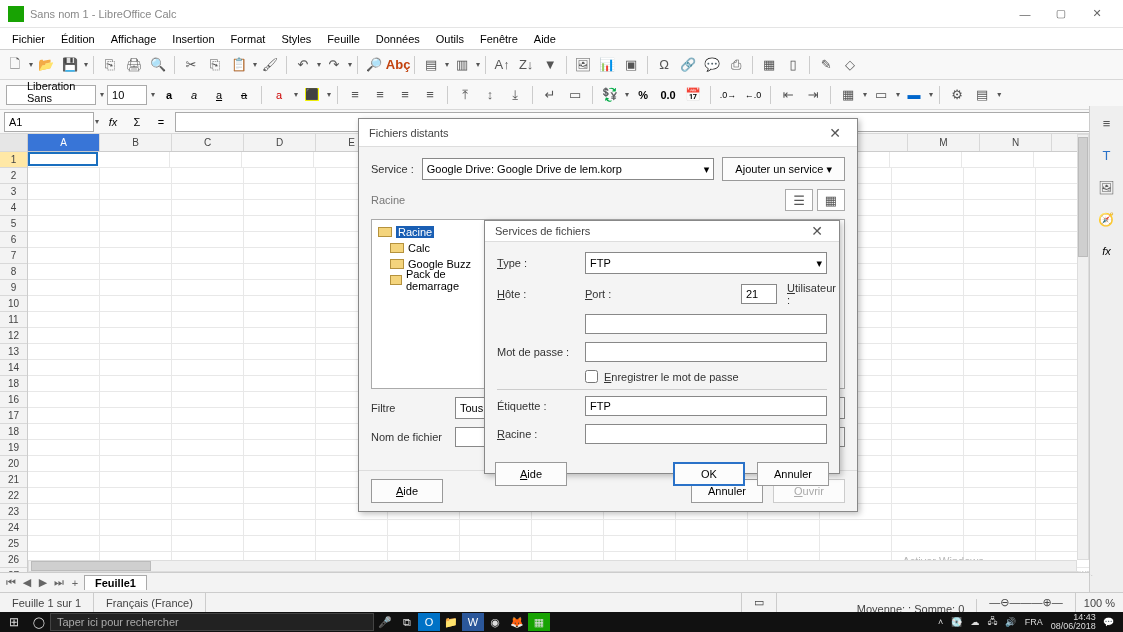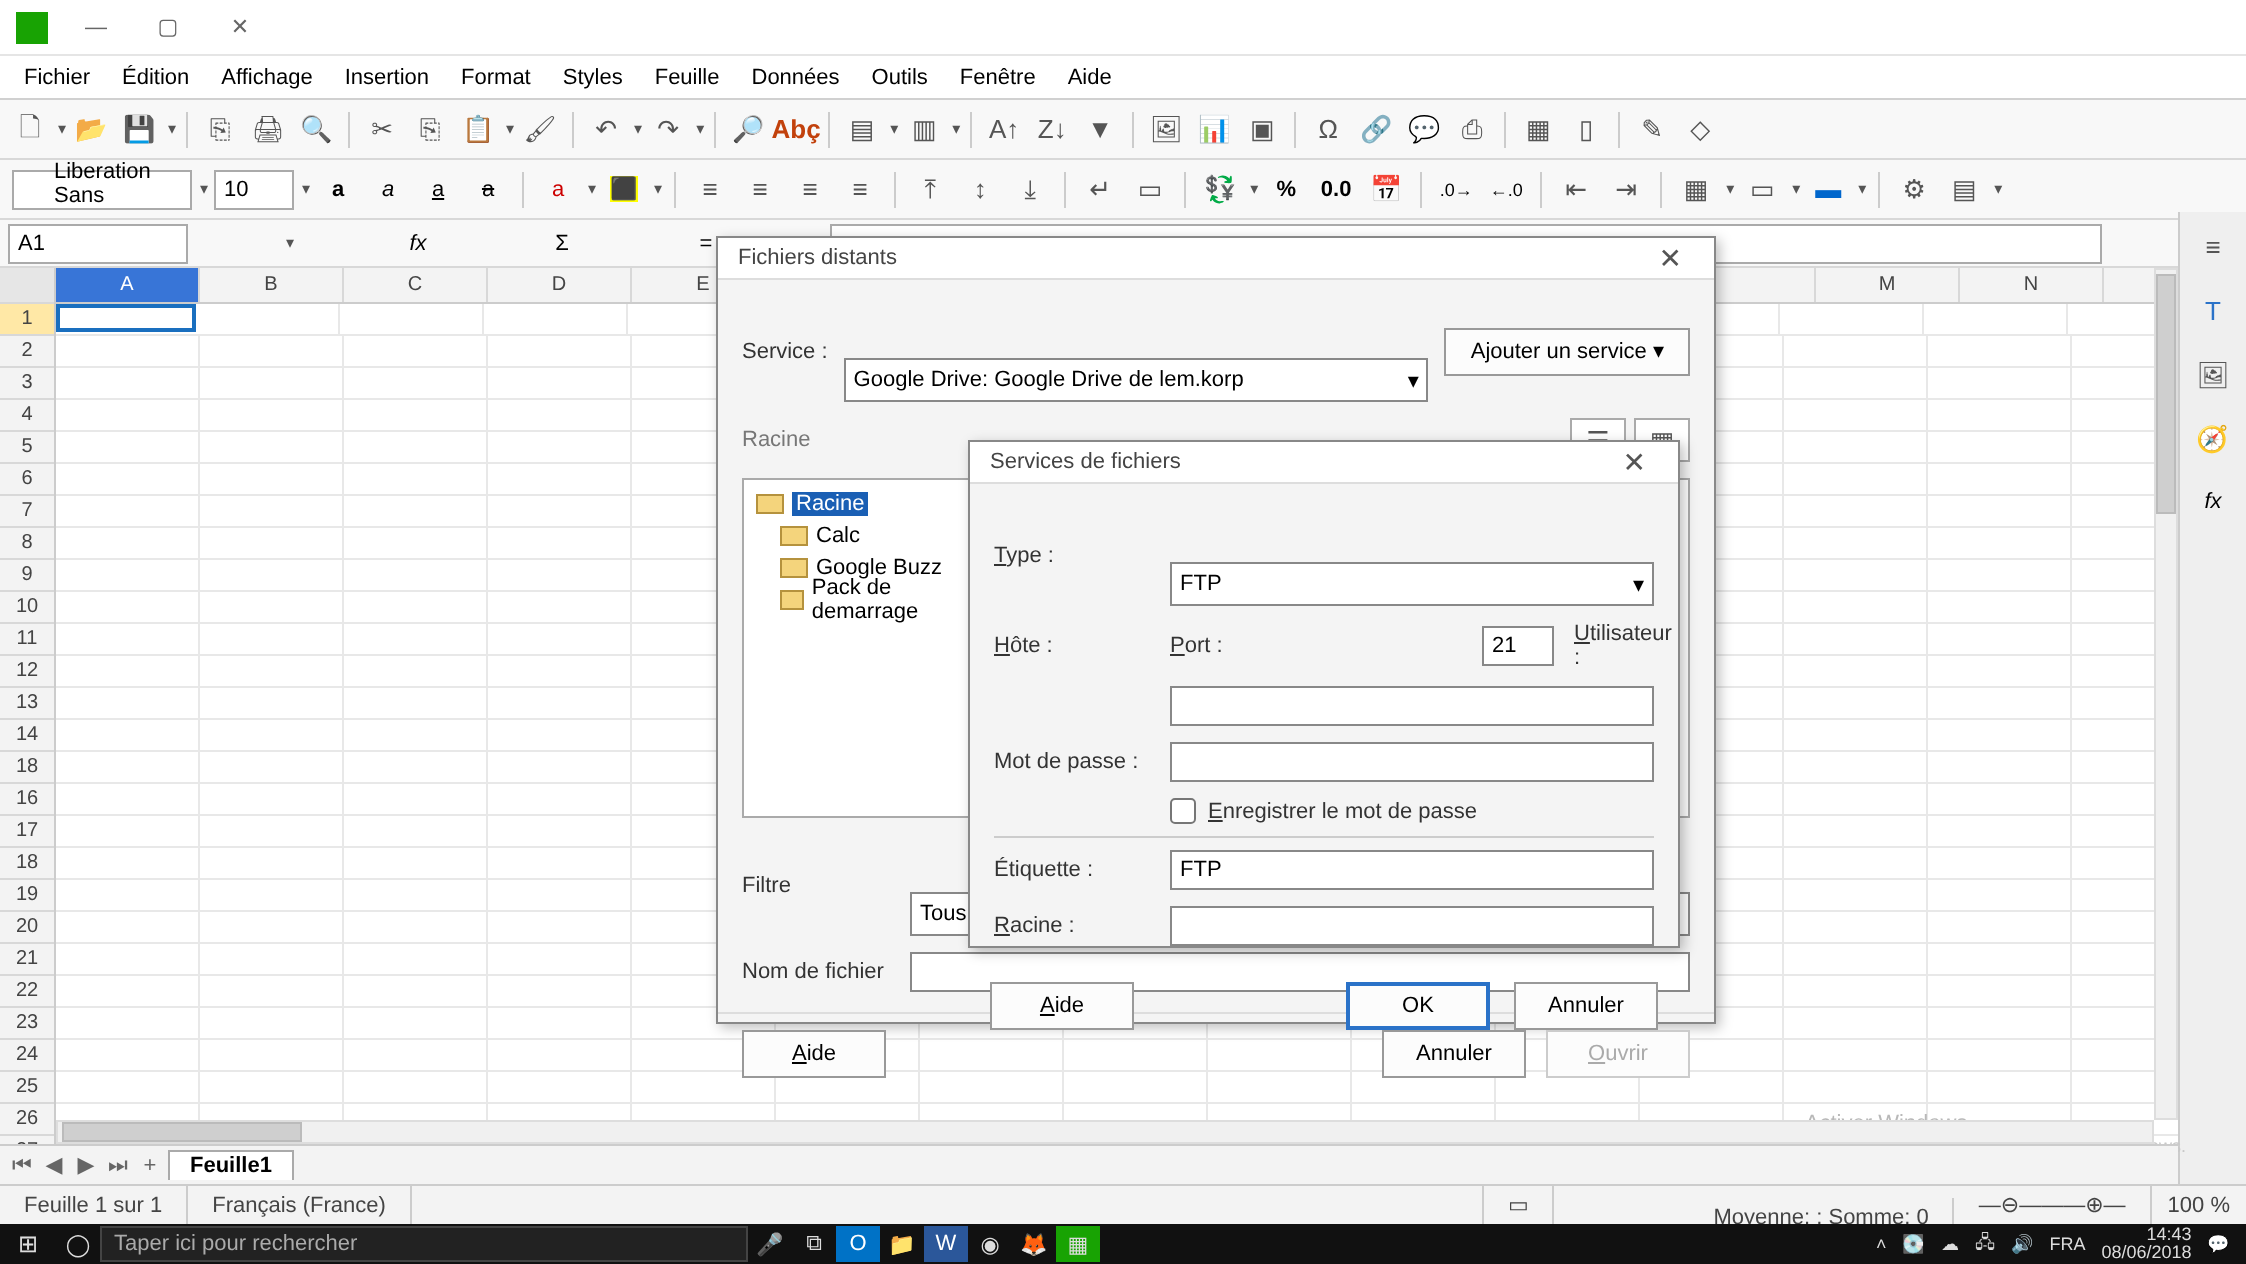--- a/index.html
+++ b/index.html
@@ -18,21 +18,21 @@
 
 .toolbar { height: 30px; background: #f8f8f8; border-bottom: 1px solid #d8d8d8; display: flex; align-items: center; padding: 0 4px; gap: 2px; }
 .tbtn { width: 22px; height: 22px; display: flex; align-items: center; justify-content: center; }
 .tsep { width: 1px; height: 18px; background: #ccc; margin: 0 3px; }
 .drop { font-size: 8px; color: #555; margin-left:1px; }
 .fmt-toolbar { height: 30px; background: #f8f8f8; border-bottom: 1px solid #d8d8d8; display: flex; align-items: center; padding: 0 6px; gap: 3px; }
 .fontname { width: 90px; height: 20px; border: 1px solid #aaa; background: #fff; padding: 0 20px; display:flex; align-items:flex-end; }
 .fontsize { width: 40px; height: 20px; border: 1px solid #aaa; background: #fff; padding: 0 4px; display:flex; align-items:center; }
 
 
-.formulabar { height: 24px; background: #f8f8f8; border-bottom: 1px solid #d8d8d8; display: flex; align-items: center; padding: 0 4px; gap: 48px; }
+.formulabar { height: 24px; background: #f8f8f8; border-bottom: 1px solid #d8d8d8; display: flex; align-items: center; padding: 0 4px; }
 .namebox { width: 90px; height: 20px; border: 1px solid #aaa; background: #fff; padding: 0 4px; display:flex; align-items:center; }
 .fbtn { width: 20px; height: 20px; display:flex;align-items:center;justify-content:center;margin-left:4px;}
 .formula-input { flex:1; height:20px; border:1px solid #aaa; background:#fff; margin-left:4px; }
 
 
 .sheetwrap { position: absolute; top: 134px; left: 0; right: 34px; bottom: 60px; background:#fff; display:flex; }
 .rowheads { width:28px; background:#f3f3f3; border-right:1px solid #ccc; }
 .rowheads div { height:16px; border-bottom:1px solid #d8d8d8; text-align:center; color:#444; font-size:10px; line-height:16px;}
 .rowheads div.first { background:#e6e6e6; height:18px; }
 .rowheads div.sel { background:#ffe8a6; }
@@ -69,21 +69,21 @@
 .taskbar .tbicon { width:22px; height:18px; display:flex;align-items:center;justify-content:center;}
 
 
 .dialog { position:absolute; background:#f4f4f4; border:1px solid #888; box-shadow: 2px 2px 6px rgba(0,0,0,0.25); display:flex; flex-direction:column; }
 .dialog .dtitle { height:28px; background:#fff; display:flex; align-items:center; padding:0 10px; border-bottom:1px solid #ddd; color:#444; }
 .dialog .dtitle .dclose { margin-left:auto; font-size:14px; color:#555; cursor:pointer; padding:2px 6px;}
 .dialog .dbody { padding:10px 12px; flex:1; }
 .dialog label { color:#333; }
 .dialog .row { display:flex; align-items:center; gap:8px; margin-bottom:8px; }
 .dialog input[type=text], .dialog input[type=password], .dialog .txtfield { height:20px; border:1px solid #888; background:#fff; padding:0 4px; }
-.dialog select.combo, .dialog .combo { height:22px; border:1px solid #888; background:#fff; padding:0 4px; display:flex;align-items:center;justify-content:space-between;margin-top:29px;}
+.dialog select.combo, .dialog .combo { height:22px; border:1px solid #888; background:#fff; padding:0 4px; display:flex;align-items:center;justify-content:space-between;}
 .dialog .btn { height:24px; min-width:72px; border:1px solid #999; background:#fcfcfc; padding:0 12px; display:inline-flex;align-items:center;justify-content:center; cursor:default;}
 .dialog .btn.primary { border:2px solid #2a72c8; }
 .dialog .btn.disabled { color:#aaa; border-color:#ccc; }
 .dialog .tree { border:1px solid #aaa; background:#fff; height:170px; padding:4px; }
 .dialog .tree .node { display:flex; align-items:center; gap:4px; padding:0 2px; height:16px;}
 .dialog .tree .node.sel span.lbl { background:#1a5fb4; color:#fff; padding:0 2px;}
 .dialog .fld { width:14px; height:10px; background:#f4d47c; border:1px solid #b5923d; display:inline-block;}
 
 
 #dialog-remote { left:358px; top:118px; width:500px; height:394px; }
@@ -109,20 +109,21 @@
 .vscroll .thumb{ height:120px; width:100%; background:#cfcfcf; margin-top:2px; border:1px solid #bbb;}
 
 
 .ico { font-family: "Segoe UI Symbol", sans-serif; font-size:13px; color:#555;}
 </style>
 </head>
 <body>
 
 <div class="titlebar">
   <div class="appicon"></div>
+  <div class="title">Sans nom 1 - LibreOffice Calc</div>
   <div class="winbtn">—</div>
   <div class="winbtn">▢</div>
   <div class="winbtn">✕</div>
 </div>
 
 <div class="menubar">
   <div class="menuitem">Fichier</div>
   <div class="menuitem">Édition</div>
   <div class="menuitem">Affichage</div>
   <div class="menuitem">Insertion</div>

